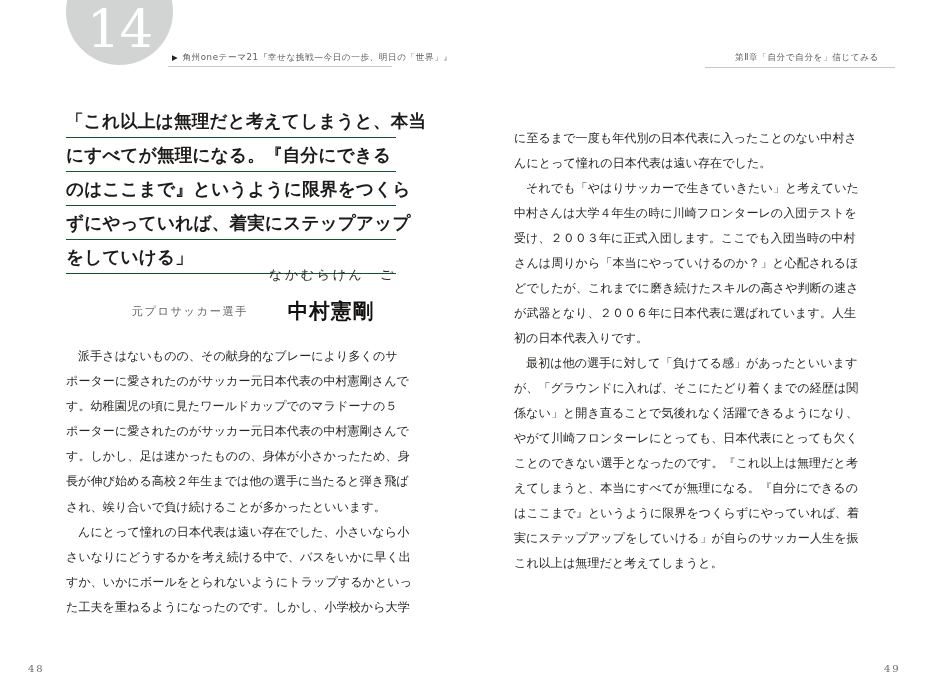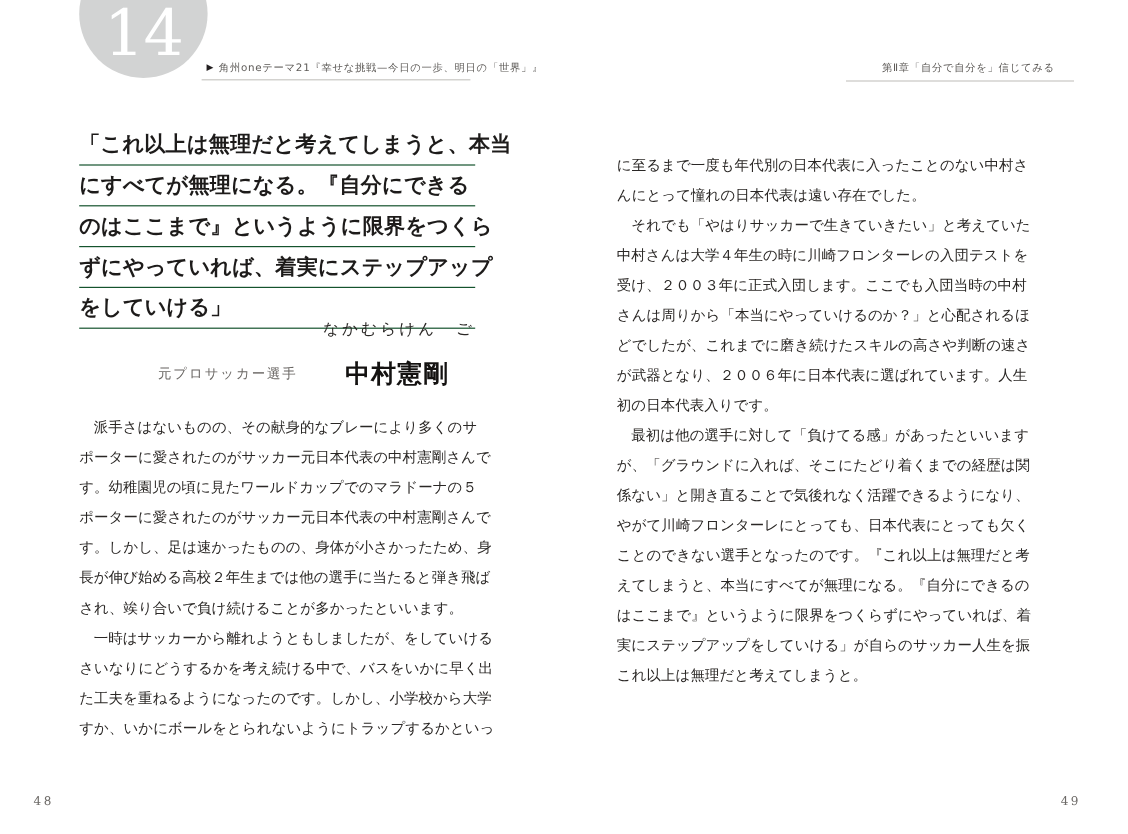--- a/index.html
+++ b/index.html
@@ -213,24 +213,24 @@
     </div>
 
     <div class="bodytext bodytext-left">
       <div class="bt-line">　派手さはないものの、その献身的なブレーにより多くのサ</div>
       <div class="bt-line">ポーターに愛されたのがサッカー元日本代表の中村憲剛さんで</div>
       <div class="bt-line">す。幼稚園児の頃に見たワールドカップでのマラドーナの５</div>
       <div class="bt-line">ポーターに愛されたのがサッカー元日本代表の中村憲剛さんで</div>
       <div class="bt-line">す。しかし、足は速かったものの、身体が小さかったため、身</div>
       <div class="bt-line">長が伸び始める高校２年生までは他の選手に当たると弾き飛ば</div>
       <div class="bt-line">され、竢り合いで負け続けることが多かったといいます。</div>
-      <div class="bt-line">　一時はサッカーから離れようともしましたが、をしていける</div>
+      <div class="bt-line">　んにとって憧れの日本代表は遠い存在でした、小さいなら小</div>
       <div class="bt-line">さいなりにどうするかを考え続ける中で、バスをいかに早く出</div>
+      <div class="bt-line">すか、いかにボールをとられないようにトラップするかといっ</div>
       <div class="bt-line">た工夫を重ねるようになったのです。しかし、小学校から大学</div>
-      <div class="bt-line">すか、いかにボールをとられないようにトラップするかといっ</div>
     </div>
 
     <div class="folio folio-left">48</div>
   </div>
 
   <div class="page page-right">
     <div class="runhead runhead-right" style="left:265px;">第Ⅱ章「自分で自分を」信じてみる</div>
     <div class="rule rule-right" style="left:235px;"></div>
   </div>
 

